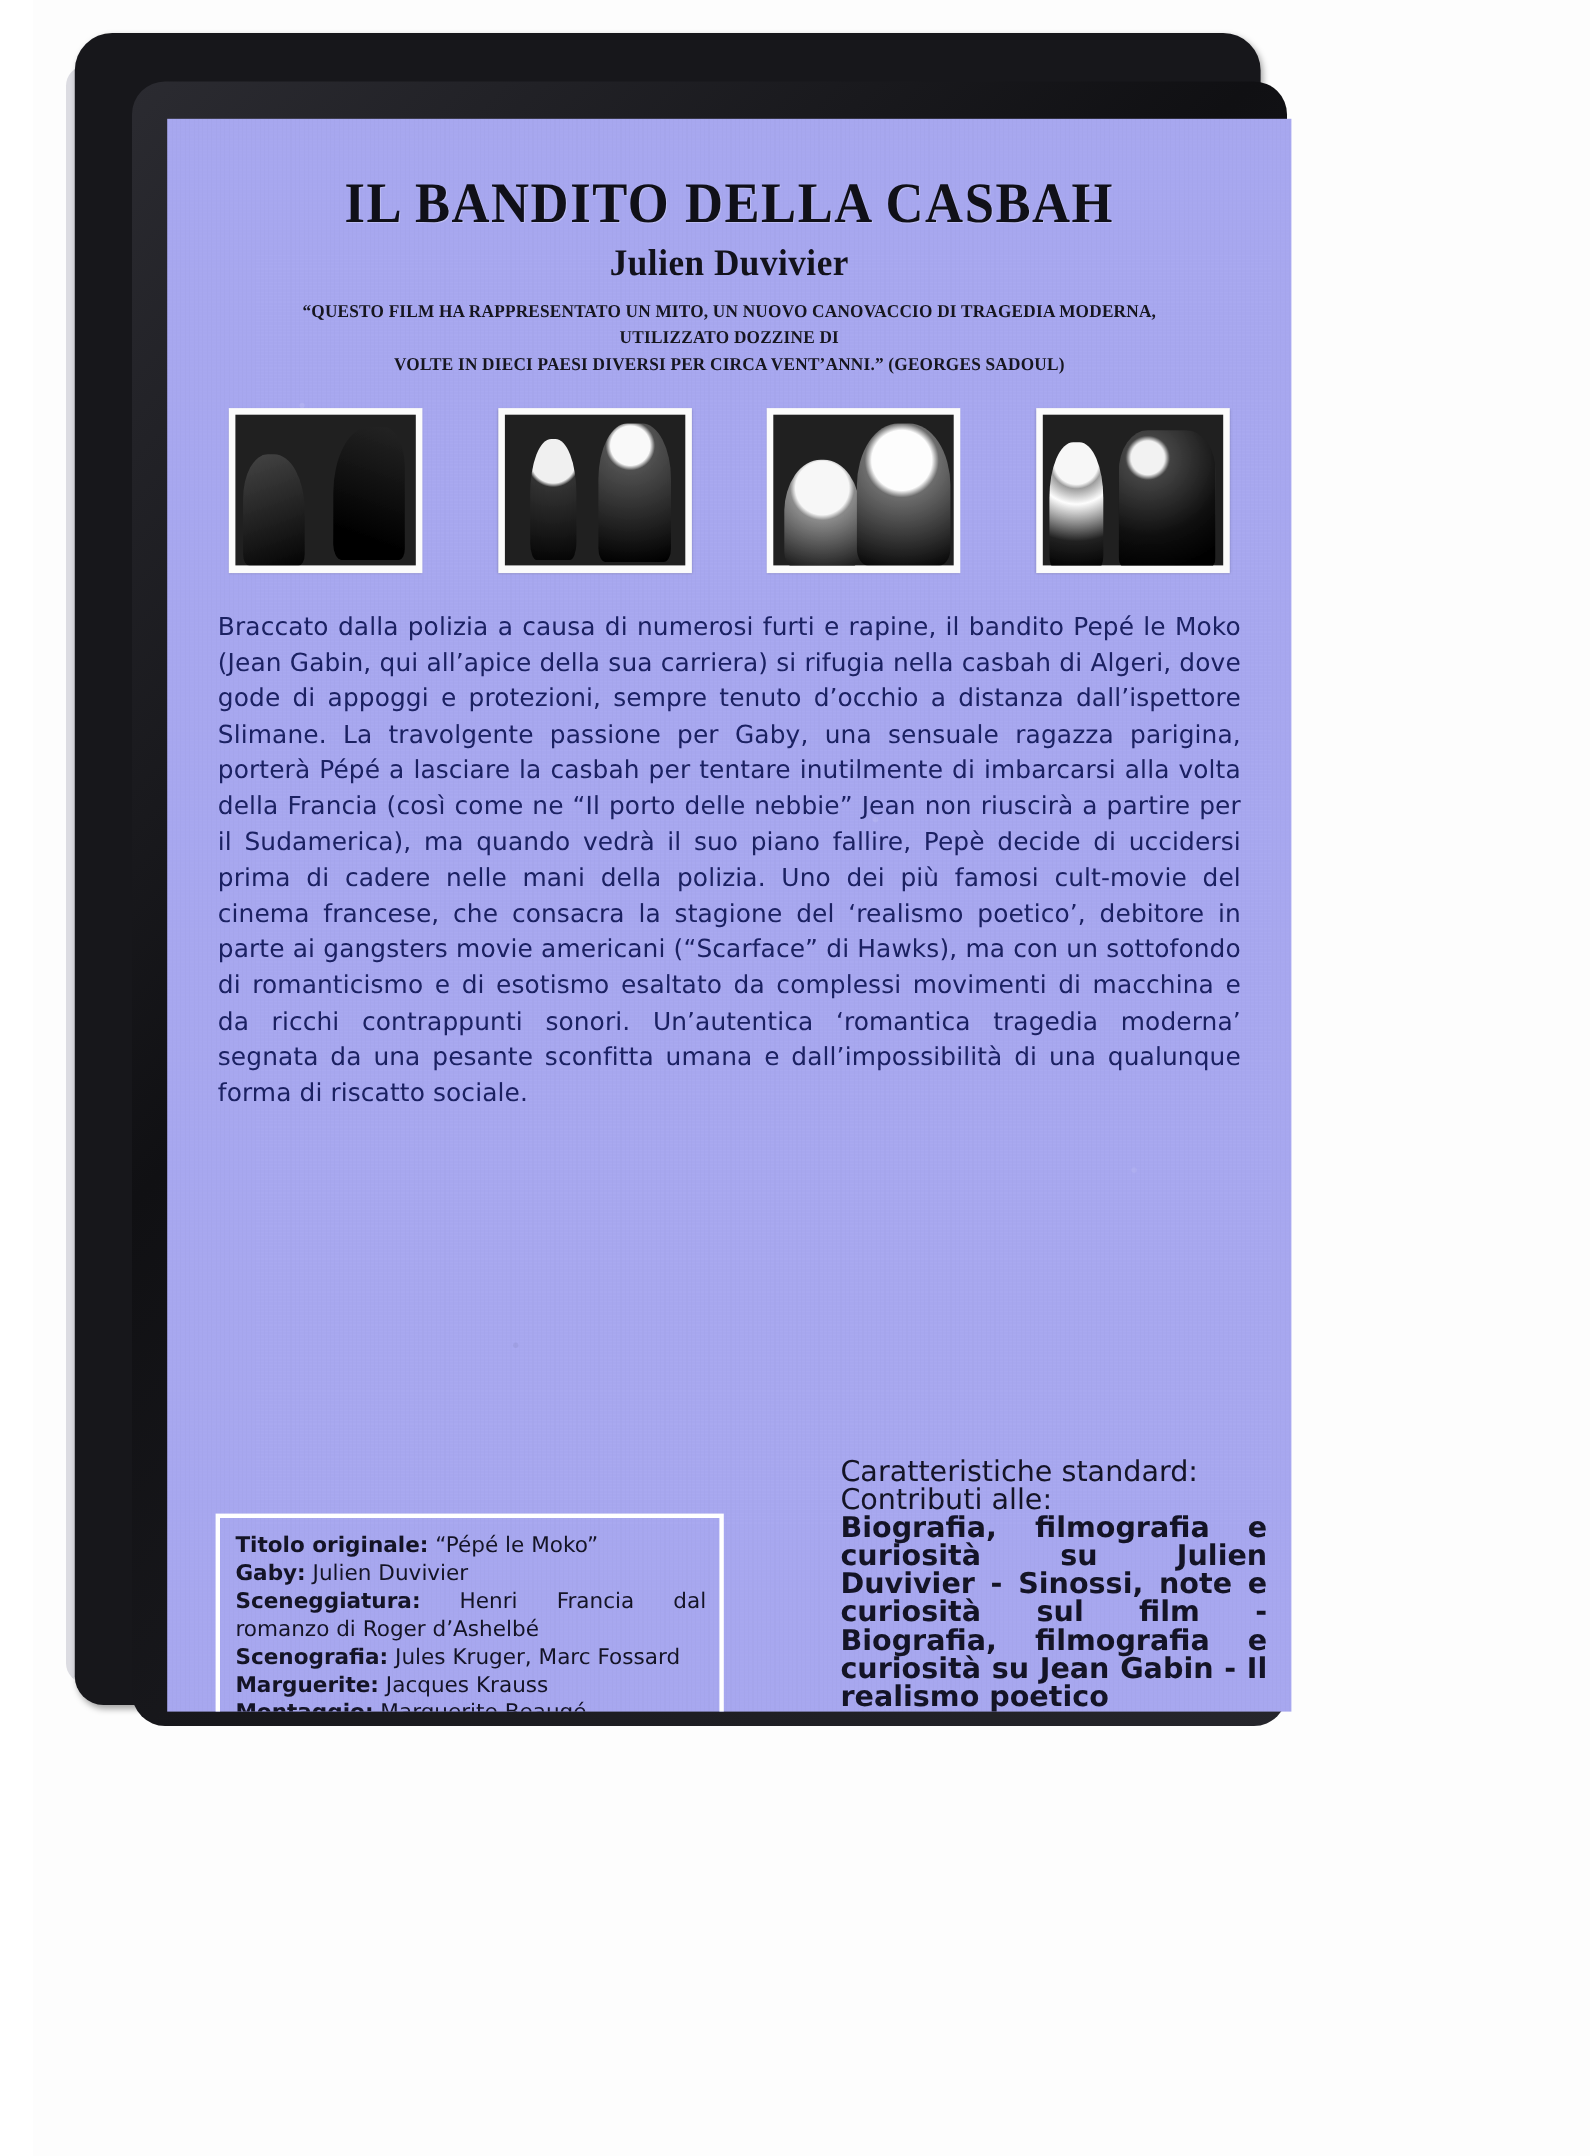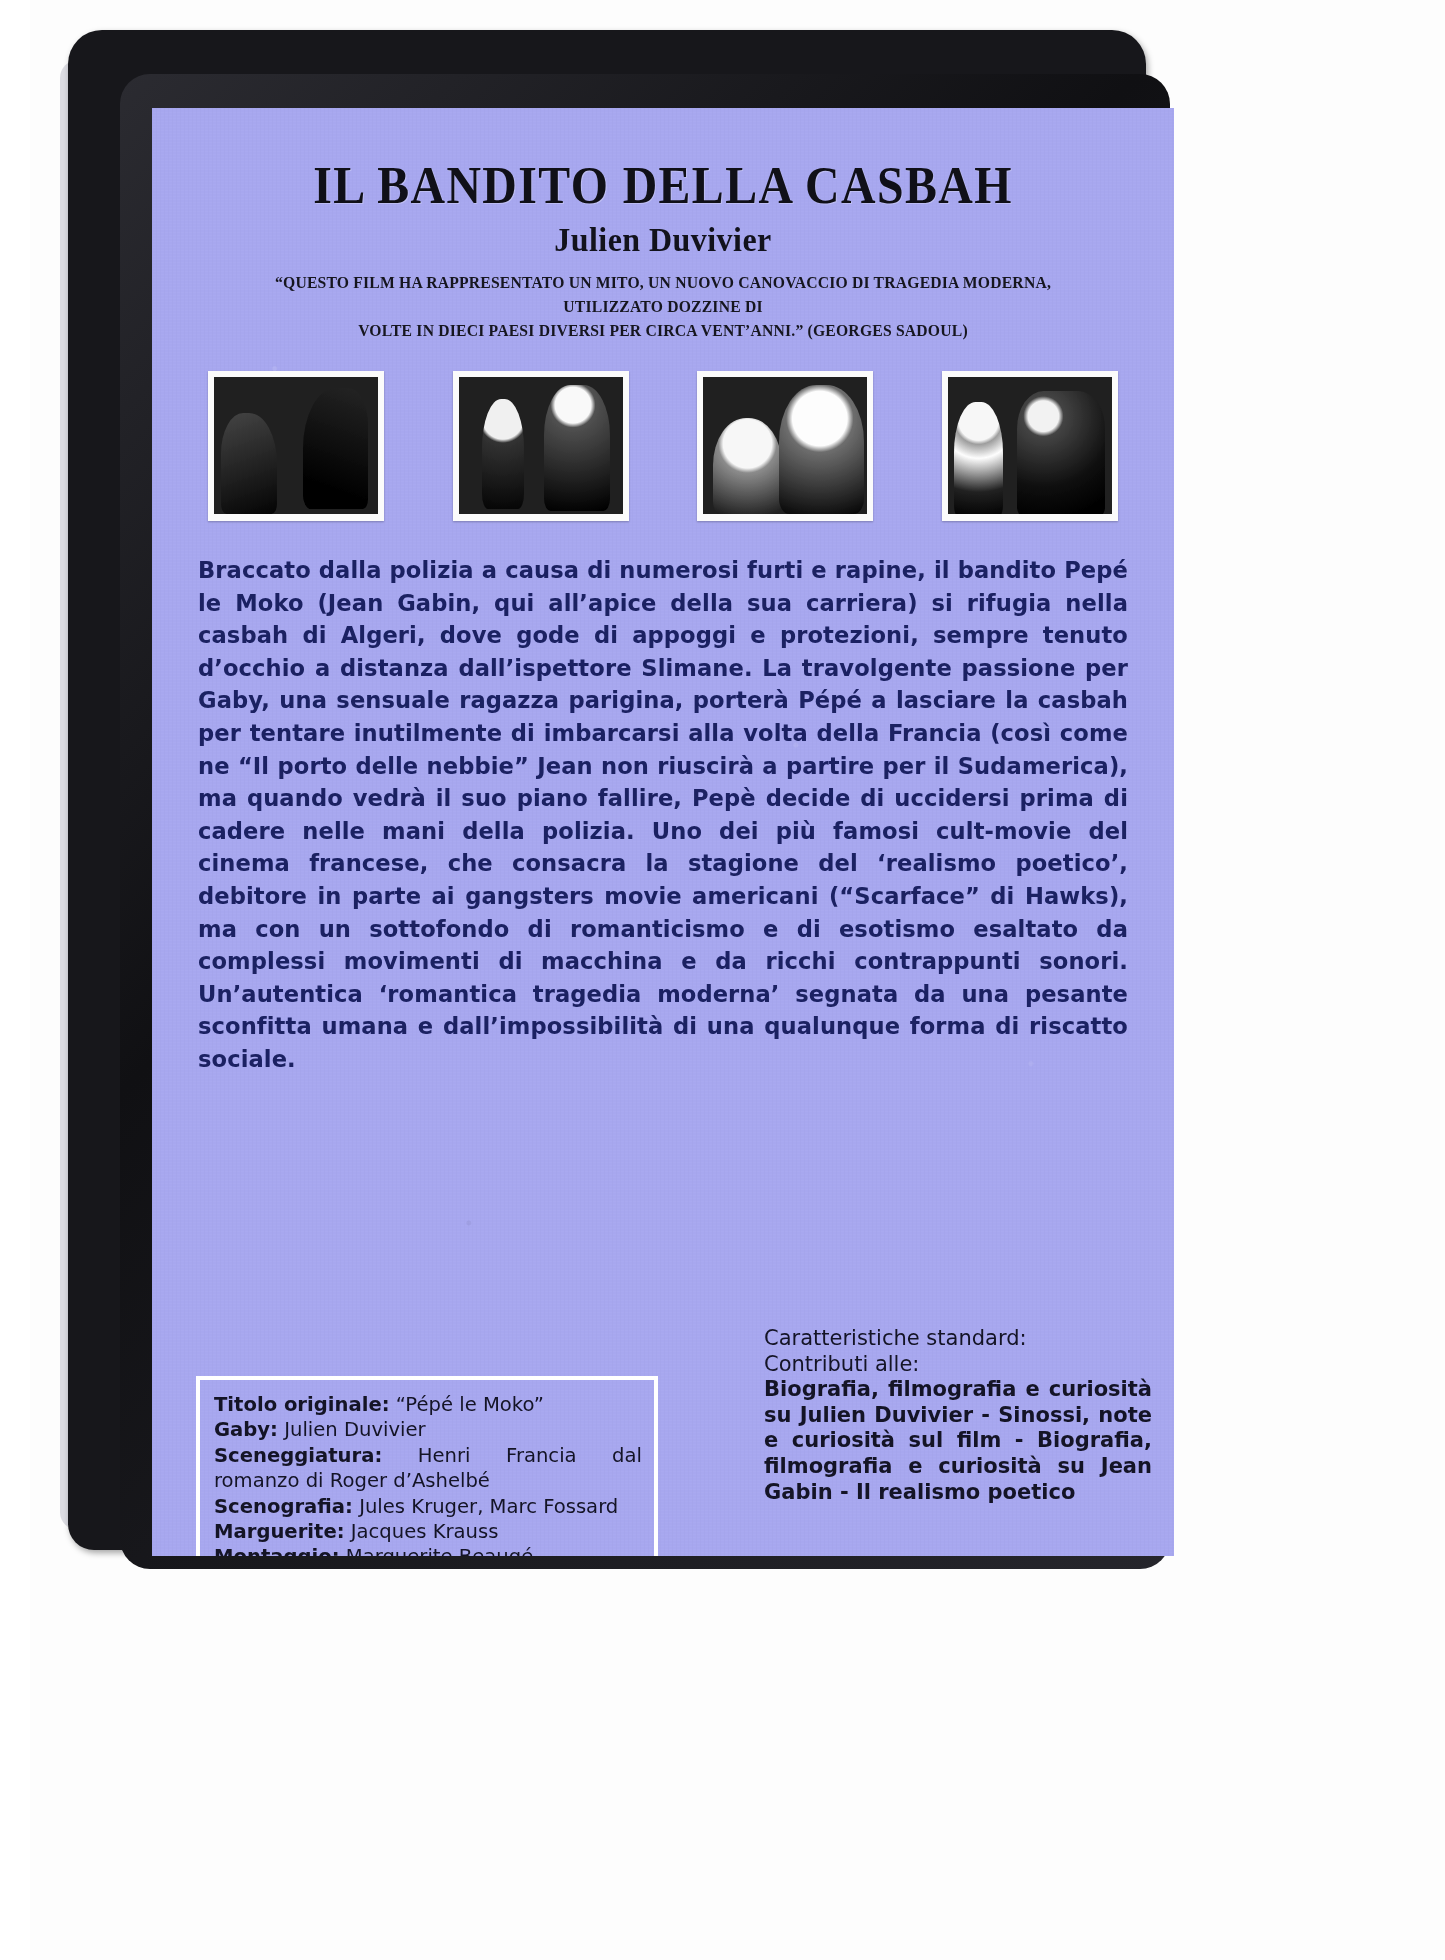--- a/index.html
+++ b/index.html
@@ -113,39 +113,39 @@
   .ph4:after{content:"";position:absolute;right:4%;top:10%;width:54%;height:92%;
       background:radial-gradient(circle at 30% 20%, #e9e6df 0 13%, #4a4a4a 17%, #1b1b1b 60%, #070707 100%),
                  radial-gradient(circle at 76% 24%, #ddd9d2 0 12%, #3a3a3a 16%, transparent 60%);
       border-radius:30% 30% 8% 8%;}
 
   
   #synopsis{
     position:absolute;left:46px;top:446px;width:930px;
     color:#1b2162;
     font-size:22.6px;line-height:32.6px;text-align:justify;
-    font-weight:700;letter-spacing:.1px;
+    font-weight:400;letter-spacing:.1px;
     font-family:"DejaVu Sans","Liberation Sans",sans-serif;
   }
 
   
   #credits-box{
     position:absolute;left:44px;top:1268px;width:462px;height:400px;
     border:4px solid #ffffff;box-sizing:border-box;padding:12px 12px 6px 14px;
     color:#141426;font-size:19.6px;line-height:25.4px;text-align:justify;
     font-family:"DejaVu Sans","Liberation Sans",sans-serif;
   }
   #credits-box b{font-weight:bold;}
   .credit-line{margin:0 0 0 0;}
 
   
   #features{
     position:absolute;left:612px;top:1218px;width:388px;
     color:#141426;font-family:"DejaVu Sans","Liberation Sans",sans-serif;
-    font-size:21px;line-height:25.6px;
+    font-size:26px;line-height:25.6px;
   }
   .feat-head{font-weight:400;}
   .feat-body{font-weight:bold;text-align:justify;}
 </style>
 </head>
 <body>
 
 <div id="page">
 
   <div id="spine-sheet"></div>

